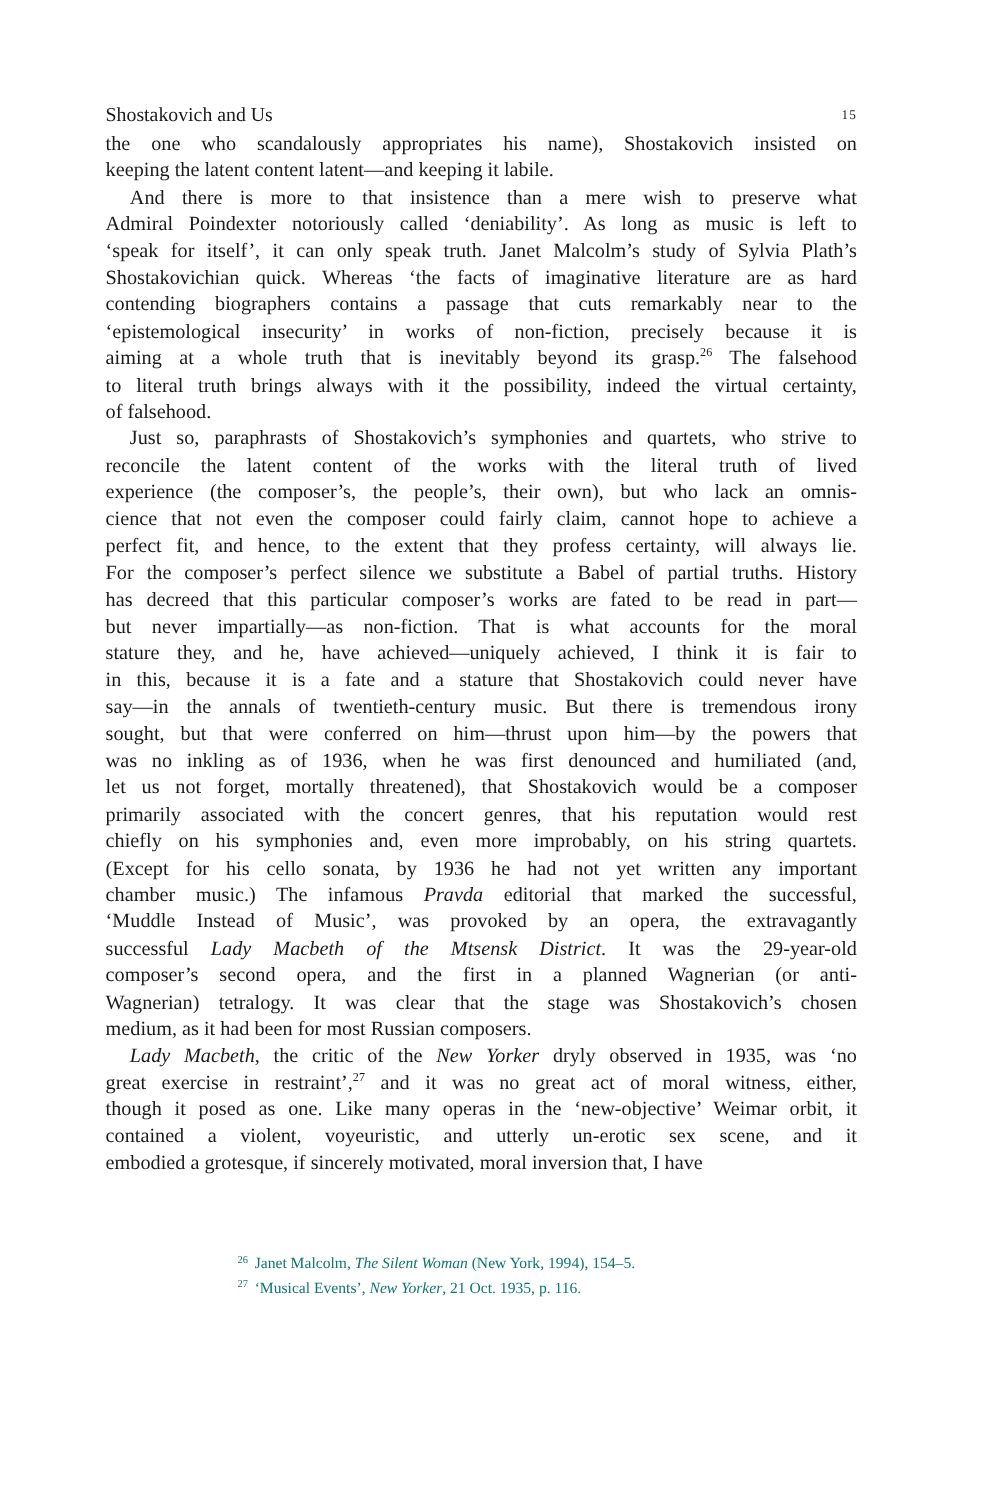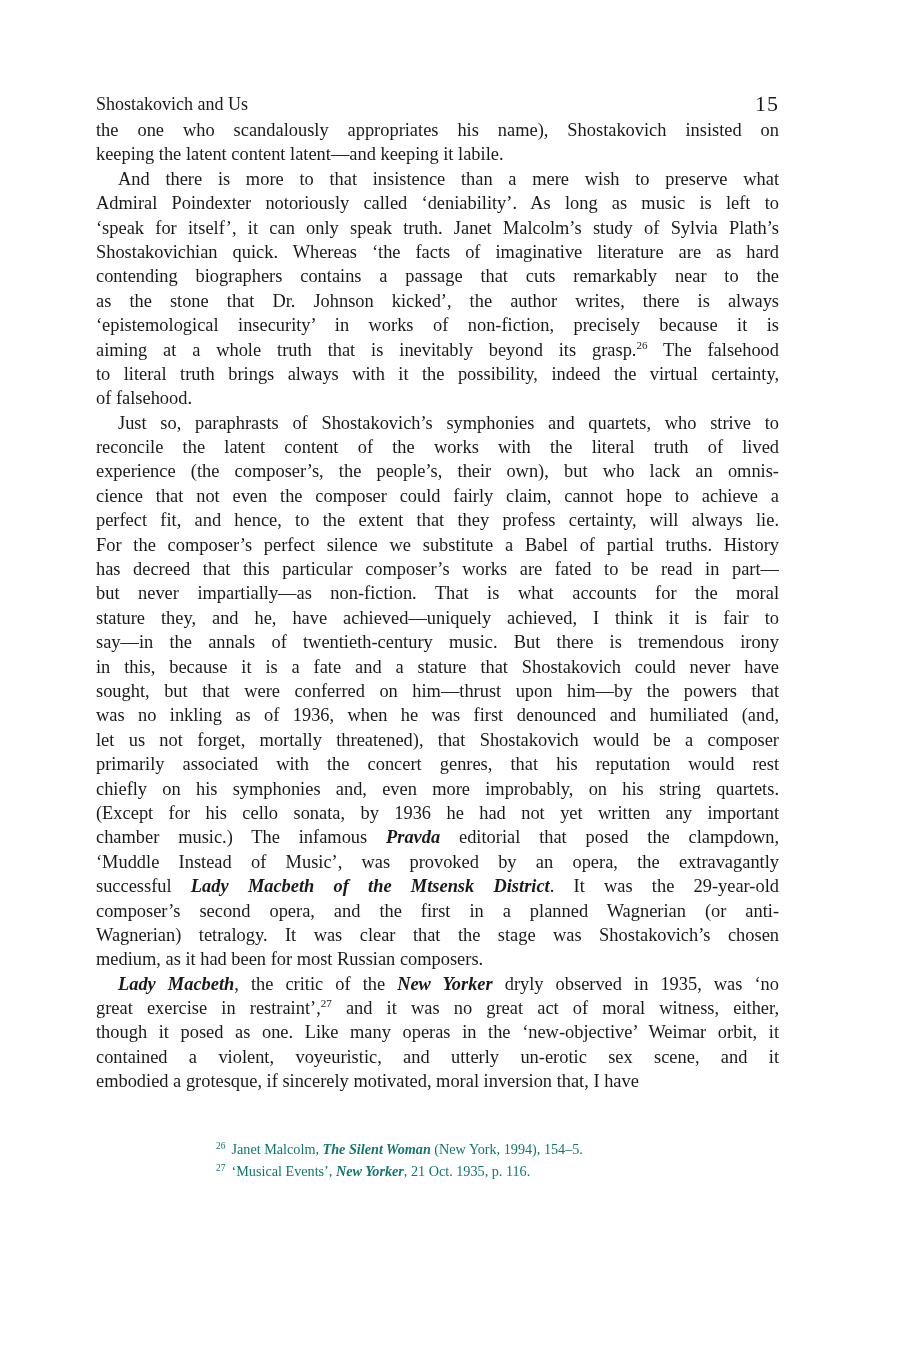--- a/index.html
+++ b/index.html
@@ -31,21 +31,21 @@
     .running-title {
       position: absolute;
       left: 0;
       right: 0;
       text-align: left;
     }
     .page-number {
       position: absolute;
       right: 0;
       top: 0;
-      font-size: 22px;
+      font-size: 12px;
       letter-spacing: 1px;
     }
     .body-text {
       font-size: 18.4px;
       line-height: 24.4px;
     }
     .line {
       display: block;
       text-align: justify;
       text-align-last: justify;
@@ -71,66 +71,65 @@
       top: 1137px;
       font-size: 14.2px;
       line-height: 19px;
       color: #0f766e;
     }
     .footnote .mark {
       font-size: 9.5px;
       vertical-align: 5px;
       margin-right: 6px;
     }
-    i { font-style: italic; font-weight: bold; }
+    i { font-style: italic; }
   </style>
 </head>
 <body>
 
 <div class="page">
   <div class="running-head">
     <span class="running-title">Shostakovich and Us</span>
     <span class="page-number">15</span>
   </div>
   <div class="body-text" id="body-text">
       <div class="paragraph">
         <span class="line">the one who scandalously appropriates his name), Shostakovich insisted on</span>
         <span class="line last">keeping the latent content latent—and keeping it labile.</span>
       </div>
       <div class="paragraph">
         <span class="line indent">And there is more to that insistence than a mere wish to preserve what</span>
         <span class="line">Admiral Poindexter notoriously called ‘deniability’. As long as music is left to</span>
         <span class="line">‘speak for itself’, it can only speak truth. Janet Malcolm’s study of Sylvia Plath’s</span>
         <span class="line">Shostakovichian quick. Whereas ‘the facts of imaginative literature are as hard</span>
         <span class="line">contending biographers contains a passage that cuts remarkably near to the</span>
-        <span class="line">as the stone that Dr. Johnson kicked’, the author writes, there is always</span>
         <span class="line">‘epistemological insecurity’ in works of non-fiction, precisely because it is</span>
         <span class="line"><span>aiming at a whole truth that is inevitably beyond its grasp.</span><sup class="fn">26</sup><span> The falsehood</span></span>
         <span class="line">to literal truth brings always with it the possibility, indeed the virtual certainty,</span>
         <span class="line last">of falsehood.</span>
       </div>
       <div class="paragraph">
         <span class="line indent">Just so, paraphrasts of Shostakovich’s symphonies and quartets, who strive to</span>
         <span class="line">reconcile the latent content of the works with the literal truth of lived</span>
         <span class="line">experience (the composer’s, the people’s, their own), but who lack an omnis-</span>
         <span class="line">cience that not even the composer could fairly claim, cannot hope to achieve a</span>
         <span class="line">perfect fit, and hence, to the extent that they profess certainty, will always lie.</span>
         <span class="line">For the composer’s perfect silence we substitute a Babel of partial truths. History</span>
         <span class="line">has decreed that this particular composer’s works are fated to be read in part—</span>
         <span class="line">but never impartially—as non-fiction. That is what accounts for the moral</span>
         <span class="line">stature they, and he, have achieved—uniquely achieved, I think it is fair to</span>
+        <span class="line">in this, because it is a fate and a stature that Shostakovich could never have</span>
         <span class="line">say—in the annals of twentieth-century music. But there is tremendous irony</span>
-        <span class="line">in this, because it is a fate and a stature that Shostakovich could never have</span>
         <span class="line">sought, but that were conferred on him—thrust upon him—by the powers that</span>
         <span class="line">was no inkling as of 1936, when he was first denounced and humiliated (and,</span>
         <span class="line">let us not forget, mortally threatened), that Shostakovich would be a composer</span>
         <span class="line">primarily associated with the concert genres, that his reputation would rest</span>
         <span class="line">chiefly on his symphonies and, even more improbably, on his string quartets.</span>
         <span class="line">(Except for his cello sonata, by 1936 he had not yet written any important</span>
-        <span class="line"><span>chamber music.) The infamous </span><i>Pravda</i><span> editorial that posed the clampdown,</span></span>
+        <span class="line"><span>chamber music.) The infamous </span><i>Pravda</i><span> editorial that marked the successful,</span></span>
         <span class="line">‘Muddle Instead of Music’, was provoked by an opera, the extravagantly</span>
         <span class="line"><span>successful </span><i>Lady Macbeth of the Mtsensk District</i><span>. It was the 29-year-old</span></span>
         <span class="line">composer’s second opera, and the first in a planned Wagnerian (or anti-</span>
         <span class="line">Wagnerian) tetralogy. It was clear that the stage was Shostakovich’s chosen</span>
         <span class="line last">medium, as it had been for most Russian composers.</span>
       </div>
       <div class="paragraph">
         <span class="line indent"><i>Lady Macbeth</i><span>, the critic of the </span><i>New Yorker</i><span> dryly observed in 1935, was ‘no</span></span>
         <span class="line"><span>great exercise in restraint’,</span><sup class="fn">27</sup><span> and it was no great act of moral witness, either,</span></span>
         <span class="line">though it posed as one. Like many operas in the ‘new-objective’ Weimar orbit, it</span>

